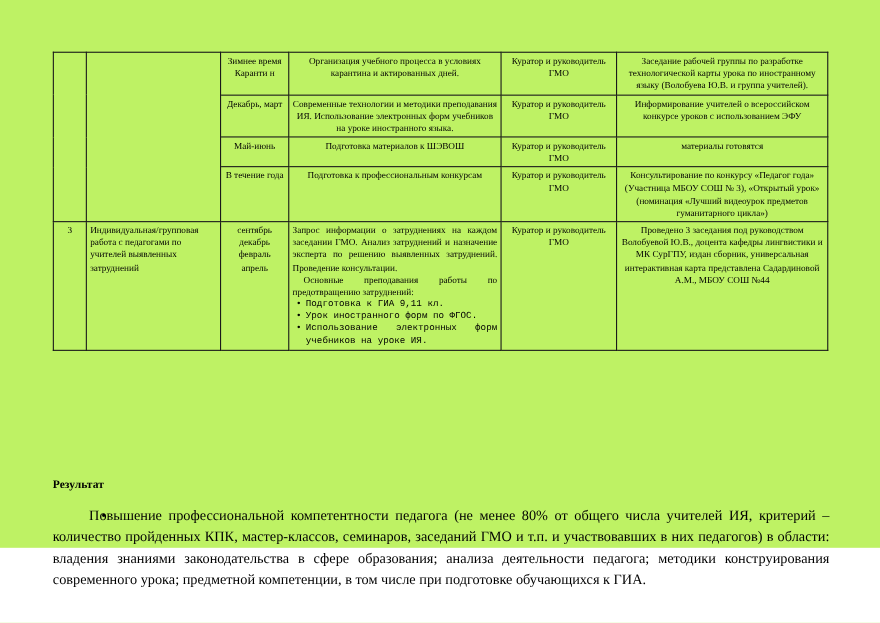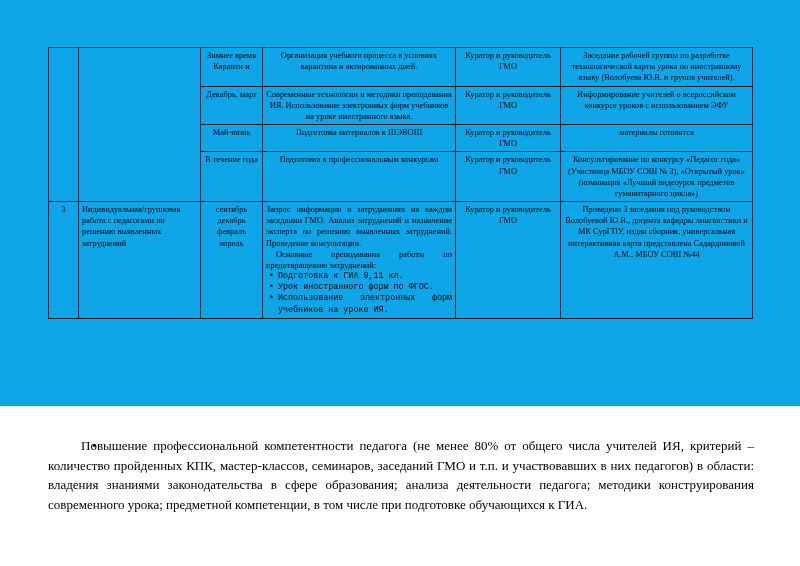--- a/index.html
+++ b/index.html
@@ -11,22 +11,22 @@
   body {
     width: 800px;
     height: 566px;
     font-family: "Liberation Serif", "DejaVu Serif", serif;
     color: #000000;
     overflow: hidden;
   }
   .page {
     position: relative;
     width: 800px;
-    height: 406px;
-    background: #0ea5e9;
+    height: 498px;
+    background: #bef264;
   }
 
   
   .doc-table {
     position: absolute;
     left: 48px;
     top: 47px;
     width: 704px;
     border-collapse: collapse;
     table-layout: fixed;
@@ -145,35 +145,36 @@
 
       <tr>
         <td class="c-date ta-center">В течение года</td>
         <td class="c-content ta-center">Подготовка к профессиональным конкурсам</td>
         <td class="c-resp ta-center">Куратор и руководитель ГМО</td>
         <td class="c-result ta-center">Консультирование по конкурсу «Педагог года» (Участница МБОУ СОШ № 3), «Открытый урок» (номинация «Лучший видеоурок предметов гуманитарного цикла»)</td>
       </tr>
 
       <tr>
         <td class="c-num ta-center">3</td>
-        <td class="c-name ta-left pad-top">Индивидуальная/групповая работа с педагогами по решению выявленных затруднений</td>
+        <td class="c-name ta-left pad-top">Индивидуальная/групповая работа с педагогами по учителей выявленных затруднений</td>
         <td class="c-date ta-center">сентябрь декабрь февраль апрель</td>
         <td class="c-content ta-justify">
           <p class="cellpara">Запрос информации о затруднениях на каждом заседании ГМО. Анализ затруднений и назначение эксперта по решению выявленных затруднений. Проведение консультации.</p>
           <p class="cellpara indent">Основные преподавания работы по предотвращению затруднений:</p>
           <ul class="bullets">
             <li>Подготовка к ГИА 9,11 кл.</li>
             <li>Урок иностранного форм по ФГОС.</li>
             <li>Использование электронных форм учебников на уроке ИЯ.</li>
           </ul>
         </td>
         <td class="c-resp ta-center">Куратор и руководитель ГМО</td>
         <td class="c-result ta-center">Проведено 3 заседания под руководством Волобуевой Ю.В., доцента кафедры лингвистики и МК СурГПУ, издан сборник, универсальная интерактивная карта представлена Садардиновой А.М., МБОУ СОШ №44</td>
       </tr>
 
     </tbody>
   </table>
 
   <div class="result-block">
+    <p class="result-heading">Результат</p>
     <p class="result-para"><span class="bullet-glyph">•</span><span>Повышение профессиональной компетентности педагога (не менее 80% от общего числа учителей ИЯ, критерий – количество пройденных КПК, мастер-классов, семинаров, заседаний ГМО и т.п. и участвовавших в них педагогов) в области: владения знаниями законодательства в сфере образования; анализа деятельности педагога; методики конструирования современного урока; предметной компетенции, в том числе при подготовке обучающихся к ГИА.</span></p>
   </div>
 
 </div>
 
 </body></html>

